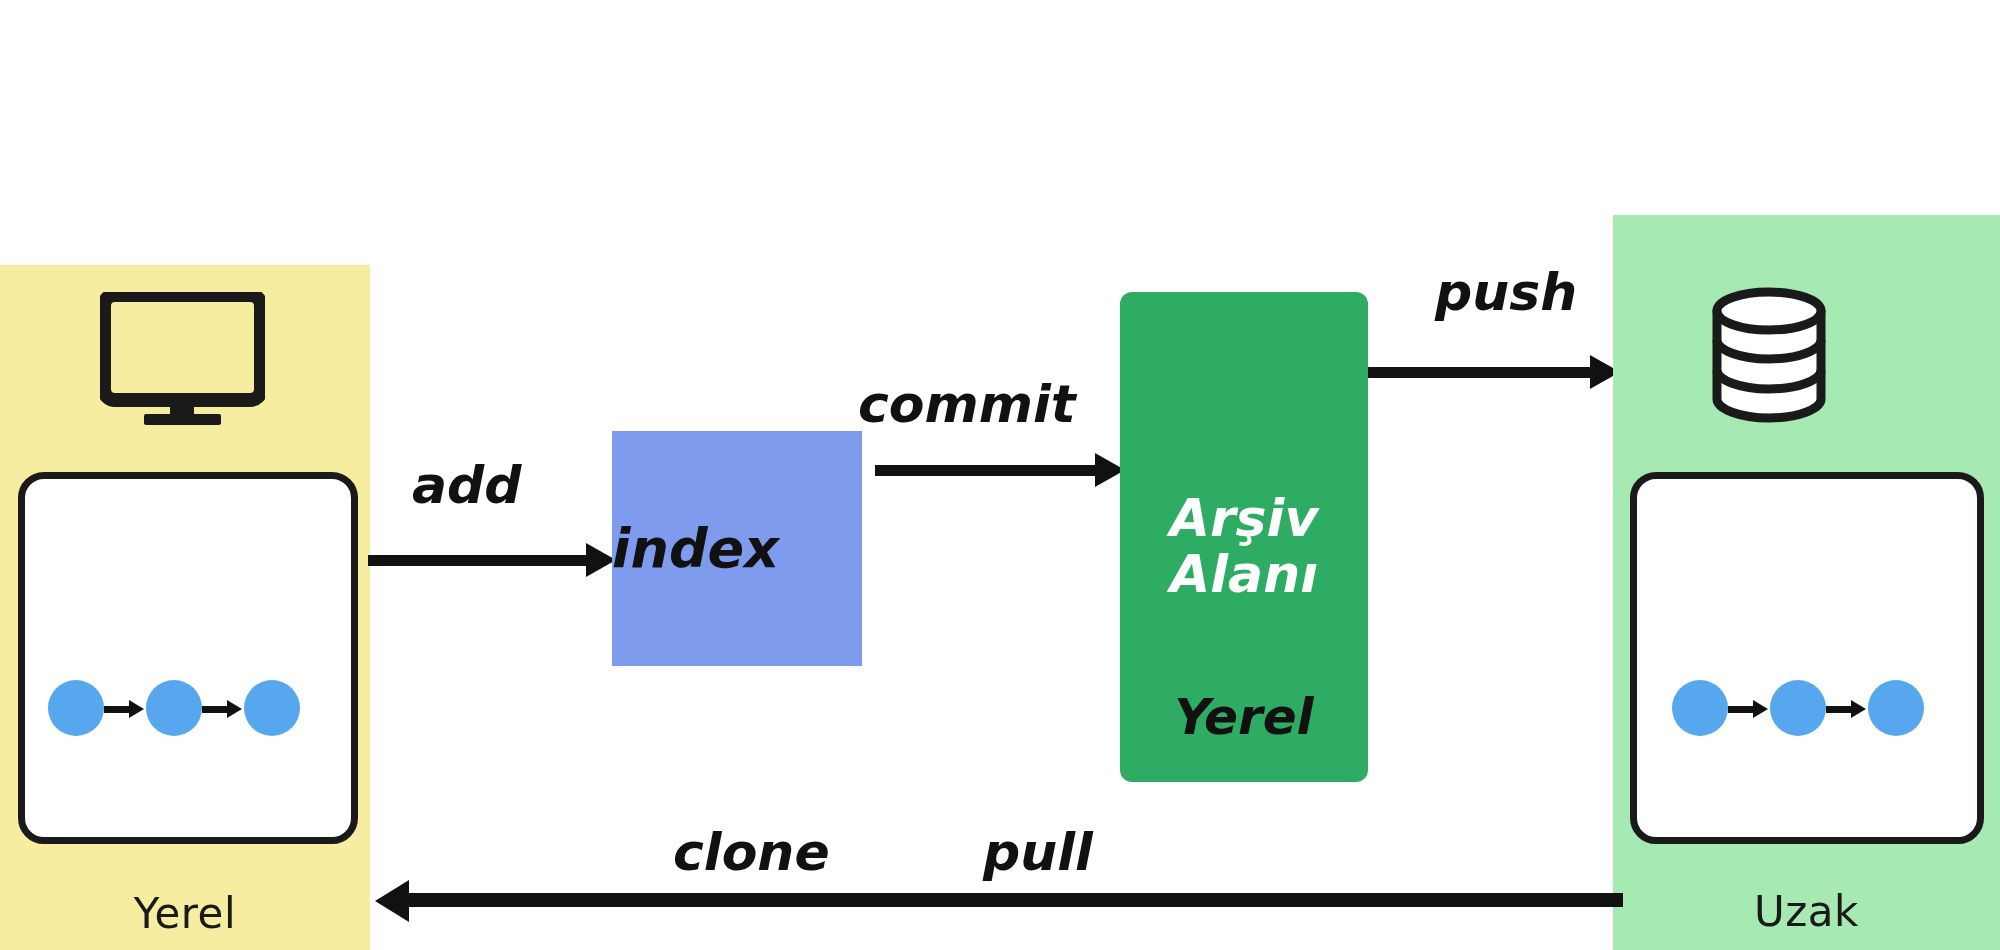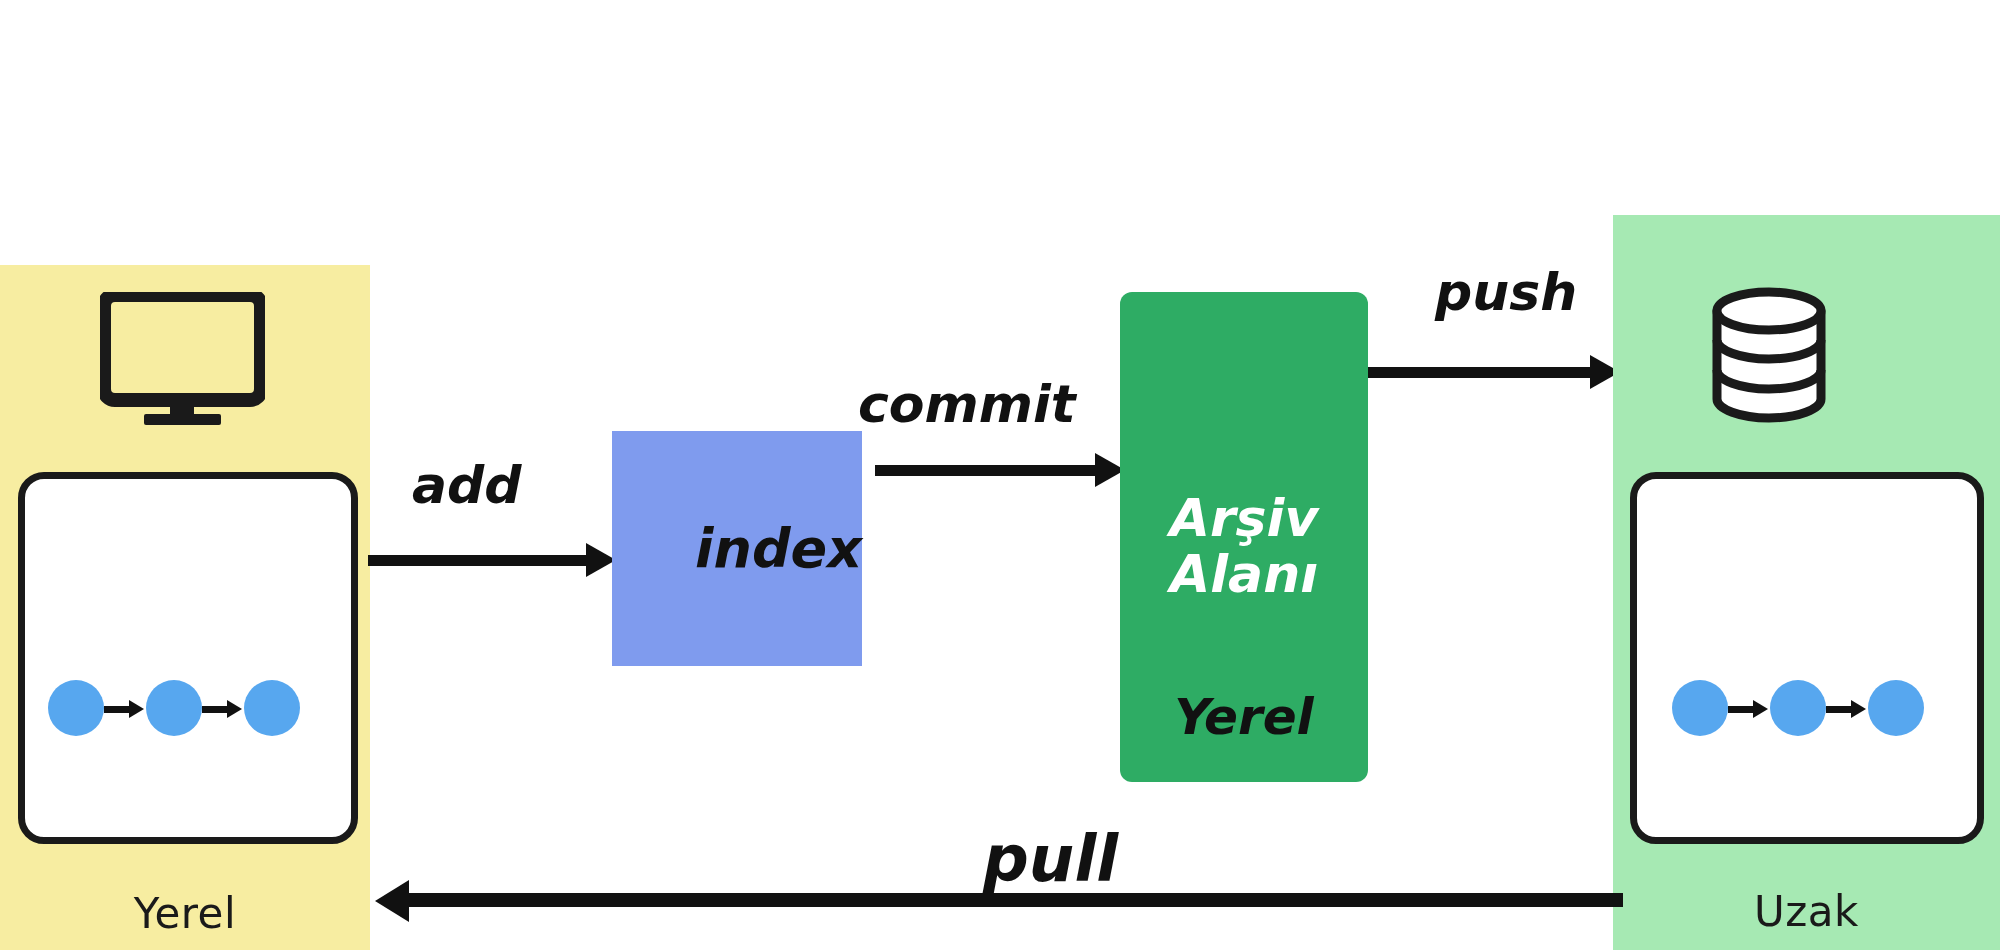--- a/index.html
+++ b/index.html
@@ -134,21 +134,21 @@
   
   #index-box {
     position: absolute;
     left: 612px;
     top: 431px;
     width: 250px;
     height: 235px;
     background: #7f9bee;
     display: flex;
     align-items: center;
-    justify-content: flex-end;
+    justify-content: flex-start;
   }
   #index-label {
     font-family: "DejaVu Sans", sans-serif;
     font-weight: bold;
     font-style: italic;
     font-size: 54px;
     color: #111111;
   }
 
   
@@ -240,21 +240,21 @@
     font-family: "DejaVu Sans", sans-serif;
     font-weight: bold;
     font-style: italic;
     color: #111111;
     white-space: nowrap;
   }
   #label-add    { left: 412px;  top: 455px;  font-size: 52px; }
   #label-commit { left: 858px;  top: 360px;  font-size: 52px; margin-top: 14px; }
   #label-push   { left: 1393px; top: 262px;  font-size: 52px; margin-left: 42px; }
   #label-clone  { left: 673px;  top: 822px;  font-size: 52px; }
-  #label-pull   { left: 983px;  top: 822px;  font-size: 64px; }
+  #label-pull   { left: 983px;  top: 822px;  font-size: 52px; }
 </style>
 </head>
 <body>
 
 <div id="stage">
 
   <div class="panel" id="local-panel">
     <div class="panel-caption" id="local-caption">Yerel</div>
   </div>
 
@@ -340,15 +340,16 @@
       <div class="shaft"></div>
         <div class="head"></div>
     </div>
     <div class="commit-node"></div>
   </div>
 
   <div class="flow-arrow" id="arrow-return">
     <div class="a-shaft"></div>
       <div class="a-head-left"></div>
   </div>
+  <div class="arrow-label" id="label-clone">clone</div>
   <div class="arrow-label" id="label-pull">pull</div>
 
 </div>
 
 </body></html>

